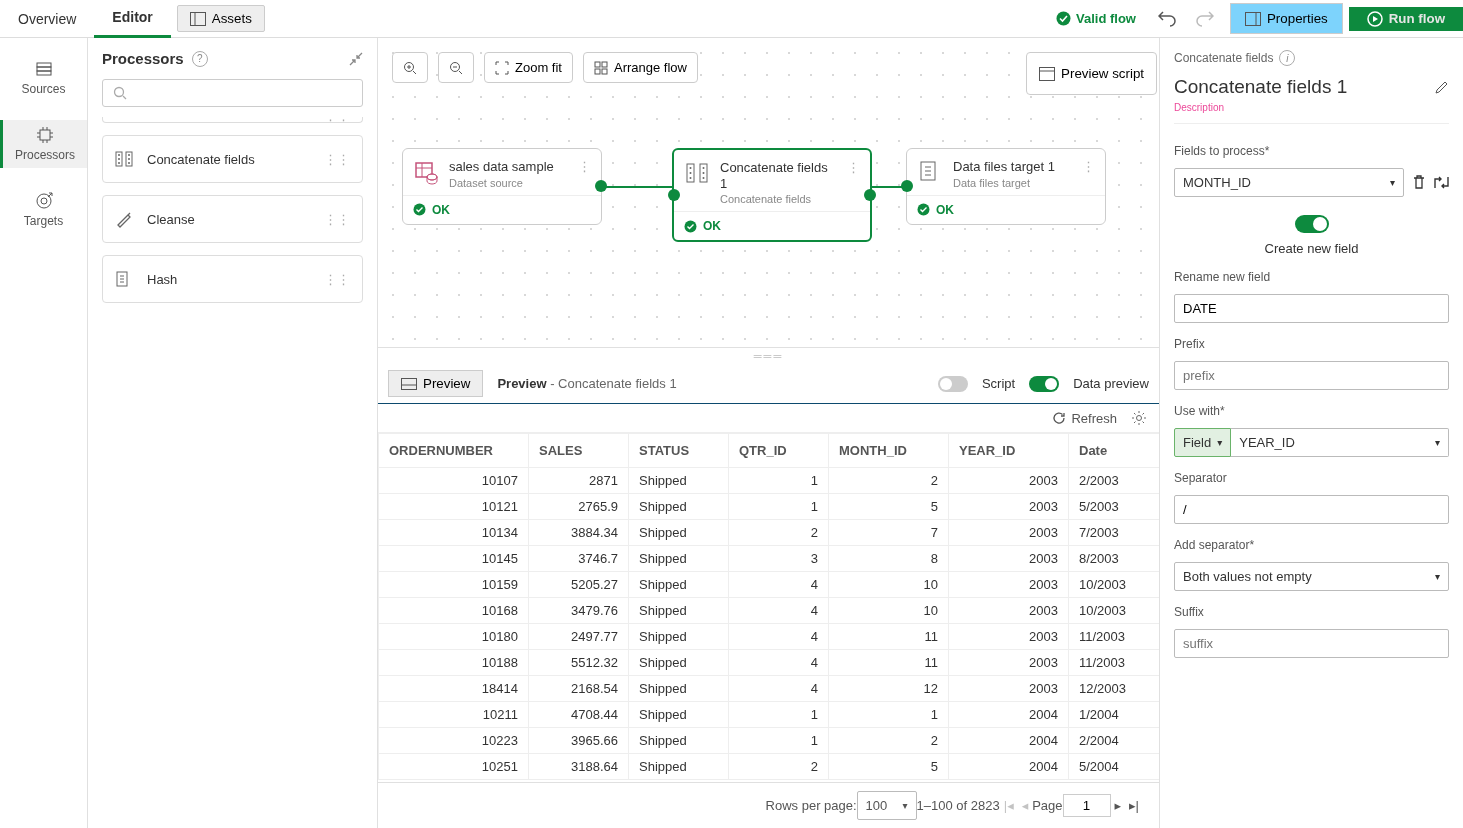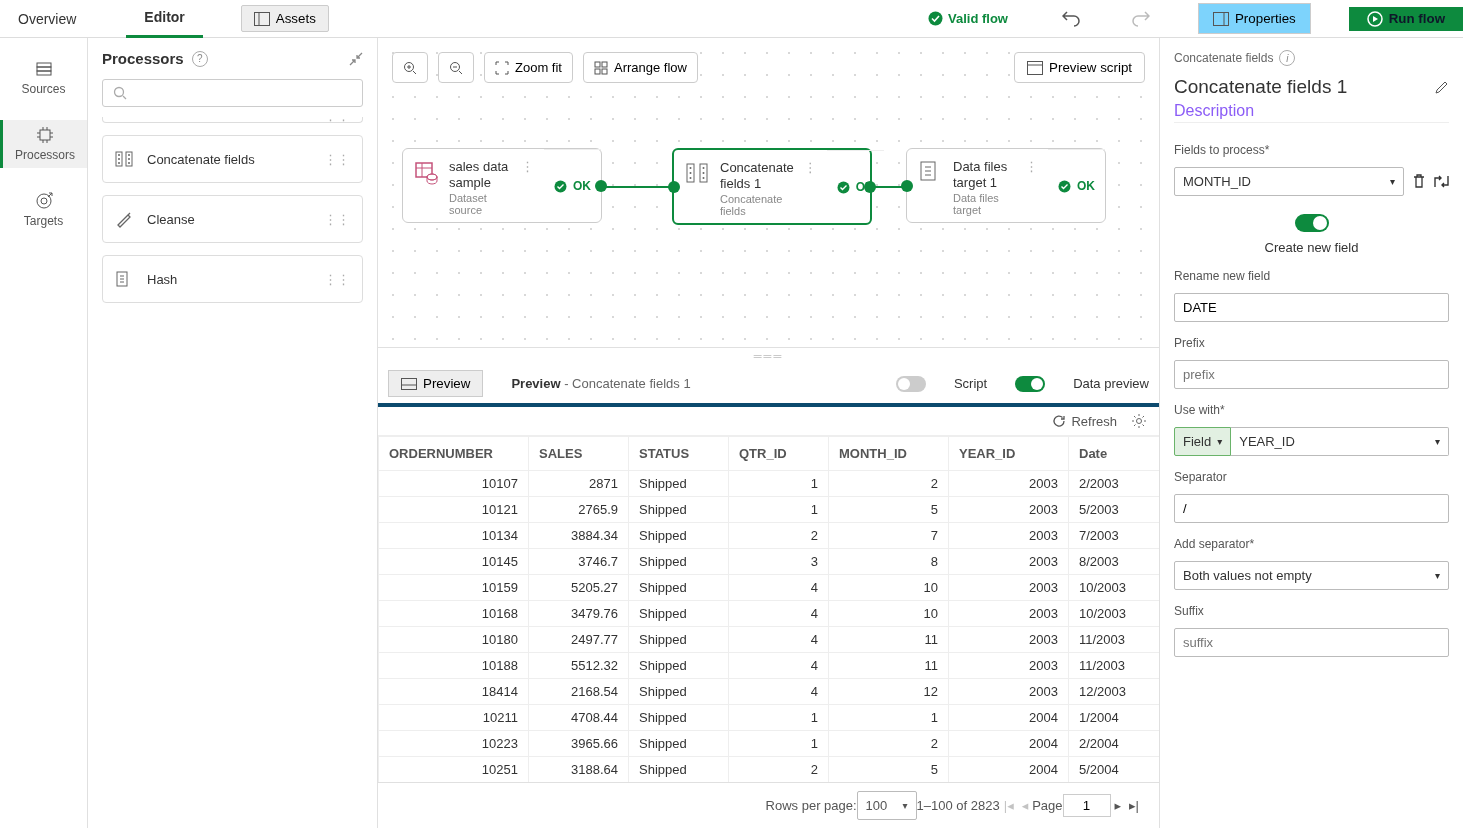--- a/index.html
+++ b/index.html
@@ -1,29 +1,29 @@
 <!DOCTYPE html>
 <html><head>
 <meta charset="utf-8">
 <style>
 * { box-sizing: border-box; margin: 0; padding: 0; }
 body { font-family: -apple-system, BlinkMacSystemFont, "Segoe UI", Arial, sans-serif; font-size: 13px; color: #333; background: #fff; overflow: hidden; }
 .app { display: flex; flex-direction: column; height: 828px; width: 1463px; }
 
 
-.topbar { display: flex; align-items: center; border-bottom: 1px solid #ddd; height: 38px; gap: 32px; }
+.topbar { display: flex; align-items: center; border-bottom: 1px solid #ddd; height: 38px; }
 .tab { padding: 0 18px; height: 38px; display: flex; align-items: center; cursor: pointer; font-size: 14px; }
 .tab.active { border-bottom: 3px solid #0d8a3e; font-weight: 600; }
 .assets-btn { margin-left: 6px; border: 1px solid #ccc; background: #eee; padding: 5px 12px; display: flex; align-items: center; gap: 6px; cursor: pointer; border-radius: 2px; }
 .spacer { flex: 1; }
 .valid-flow { color: #0d8a3e; font-weight: 600; display: flex; align-items: center; gap: 5px; margin-right: 12px; }
 .icon-btn { border: none; background: transparent; padding: 6px 10px; cursor: pointer; color: #555; font-size: 18px; }
 .icon-btn.disabled { opacity: 0.4; cursor: default; }
 .props-btn { border: 1px solid #ccc; background: #7dd3fc; padding: 7px 14px; display: flex; align-items: center; gap: 6px; cursor: pointer; margin: 0 6px; }
-.run-btn { background: #0d8a3e; color: #0f172a; border: none; padding: 0 18px; height: 24px; display: flex; align-items: center; gap: 6px; font-weight: 600; cursor: pointer; }
+.run-btn { background: #0d8a3e; color: #e5e5e5; border: none; padding: 0 18px; height: 24px; display: flex; align-items: center; gap: 6px; font-weight: 600; cursor: pointer; }
 
 
 .body { flex: 1; display: flex; min-height: 0; }
 
 
 .left-rail { width: 88px; border-right: 1px solid #e0e0e0; display: flex; flex-direction: column; align-items: center; padding-top: 16px; gap: 18px; }
 .rail-item { display: flex; flex-direction: column; align-items: center; gap: 4px; font-size: 12px; cursor: pointer; padding: 6px 0; width: 100%; color: #555;}
 .rail-item.active { border-left: 3px solid #0d8a3e; background: #f0f0f0; }
 .rail-ico { width: 18px; height: 18px; }
 
@@ -37,38 +37,38 @@
 .proc-list { flex: 1; overflow-y: auto; padding: 4px 14px 14px; position: relative; }
 .proc-item { border: 1px solid #ddd; border-radius: 4px; padding: 14px 12px; margin-bottom: 12px; display: flex; align-items: center; gap: 14px; cursor: grab; background: #fff; }
 .proc-item .drag { margin-left: auto; color: #aaa; }
 .proc-item.stub { height: 14px; padding: 0 12px; border-bottom-left-radius: 4px; border-bottom-right-radius: 4px; border-top: none; margin-top: -12px; }
 
 
 .main-col { flex: 1; display: flex; flex-direction: column; min-width: 0; }
 .canvas-wrap { position: relative; flex: 0 0 310px; border-bottom: 1px solid #e0e0e0; background-image: radial-gradient(circle, #d8d8d8 1px, transparent 1px); background-size: 22px 22px; background-position: 4px 4px; }
 .canvas-toolbar { position: absolute; top: 14px; left: 14px; display: flex; gap: 10px; }
 .canvas-toolbar .tbtn { border: 1px solid #ccc; background: #fff; border-radius: 4px; padding: 7px 10px; display: flex; align-items: center; gap: 6px; cursor: pointer; font-size: 13px; }
-.preview-script-btn { position: absolute; top: 14px; right: 14px; border: 1px solid #ccc; background: #fff; border-radius: 4px; padding: 7px 12px; display: flex; align-items: center; gap: 6px; cursor: pointer; }
-
-.node { position: absolute; border: 1px solid #ccc; border-radius: 6px; background: #fff; width: 200px; display: flex; flex-direction: row; }
+.preview-script-btn { position: absolute; top: 14px; right: 2px; border: 1px solid #ccc; background: #fff; border-radius: 4px; padding: 13px 12px; display: flex; align-items: center; gap: 6px; cursor: pointer; }
+
+.node { position: absolute; border: 1px solid #ccc; border-radius: 6px; background: #fff; width: 200px; display: flex; flex-direction: column; }
 .node.selected { border: 2px solid #0d8a3e; }
 .node-top { display: flex; align-items: flex-start; padding: 10px 10px 6px; gap: 10px; }
 .node-ico { width: 26px; height: 26px; flex-shrink: 0; }
 .node-title { font-size: 13px; font-weight: 500; line-height: 1.2;}
 .node-sub { font-size: 11px; color: #888; margin-top: 2px;}
 .node-menu { margin-left: auto; color: #aaa; cursor: pointer; }
 .node-bottom { border-top: 1px solid #eee; padding: 7px 10px; display: flex; align-items: center; gap: 6px; font-size: 12px; color: #0d8a3e; font-weight: 600;}
 .port { position: absolute; width: 12px; height: 12px; background: #0d8a3e; border-radius: 50%; top: 50%; transform: translateY(-50%); }
 .port.in { left: -6px; }
 .port.out { right: -6px; }
 .wire { position: absolute; height: 2px; background: #0d8a3e; }
 
 
 .preview-sec { flex: 1; display: flex; flex-direction: column; min-height: 0; }
-.prev-head { display: flex; align-items: center; padding: 6px 10px; border-bottom: 4px solid #0c4a6e; gap: 28px; }
+.prev-head { display: flex; align-items: center; padding: 6px 10px; border-bottom: 1px solid #0c4a6e; gap: 14px; }
 .prev-btn { border: 1px solid #ccc; background: #eee; padding: 5px 12px; display: flex; align-items: center; gap: 6px; }
 .prev-title { font-weight: 600; }
 .prev-title .sub { font-weight: 400; color: #666; }
 .toggle { width: 30px; height: 16px; border-radius: 8px; position: relative; cursor: pointer; }
 .toggle::after { content:""; position:absolute; width:12px; height:12px; background:#fff; border-radius:50%; top:2px; }
 .toggle.on { background:#0d8a3e; }
 .toggle.on::after { right: 2px; }
 .toggle.off { background:#ccc; }
 .toggle.off::after { left: 2px; }
 .prev-tools { display: flex; align-items: center; justify-content: flex-end; padding: 6px 12px; gap: 14px; border-bottom: 1px solid #eee; text-align: center;}
@@ -85,21 +85,21 @@
 .pager select, .pager input { border: 1px solid #ccc; padding: 3px 6px; }
 .pager input { width: 48px; text-align: center; }
 .pgbtn { cursor: pointer; padding: 0 4px; color: #555; }
 .pgbtn.disabled { opacity: 0.35; cursor: default; }
 
 
 .config-panel { width: 304px; border-left: 1px solid #e0e0e0; padding: 12px 14px; display: flex; flex-direction: column; gap: 10px; overflow-y: auto; }
 .crumb { font-size: 12px; color: #666; display: flex; align-items: center; gap: 6px;}
 .cfg-title-row { display: flex; align-items: center;}
 .cfg-title { font-size: 19px; font-weight: 500; flex: 1; }
-.cfg-desc { font-size: 16px; color: #8b5cf6; margin-top: -6px; margin-bottom: 6px; border-bottom: 1px solid #eee; padding-bottom: 2px;}
+.cfg-desc { font-size: 10px; color: #ec4899; margin-top: -6px; margin-bottom: 6px; border-bottom: 1px solid #eee; padding-bottom: 10px;}
 .field-label { font-size: 12px; color: #555; margin-top: 4px;}
 .field-row { display: flex; align-items: center; gap: 8px; }
 .sel, .txt { border: 1px solid #bbb; padding: 6px 8px; border-radius: 2px; font-size: 13px; width: 100%; background: #fff;}
 .sel { display: flex; justify-content: space-between; align-items: center; cursor: pointer;}
 .mini-ico { cursor: pointer; color: #555; font-size: 15px; }
 .big-toggle { width: 34px; height: 18px; border-radius: 9px; background:#0d8a3e; position:relative; cursor:pointer;}
 .big-toggle::after { content:""; position:absolute; right:2px; top:2px; width:14px; height:14px; background:#fff; border-radius:50%;}
 .usewith-row { display:flex; gap:0; }
 .usewith-type { border:1px solid #6ab36a; background:#e2f0e2; padding:6px 8px; display:flex; align-items:center; gap:6px; border-radius:2px 0 0 2px; cursor:pointer;}
 .usewith-val { border:1px solid #bbb; border-left:none; flex:1; padding:6px 8px; display:flex; justify-content:space-between; align-items:center; border-radius:0 2px 2px 0; cursor:pointer;}

